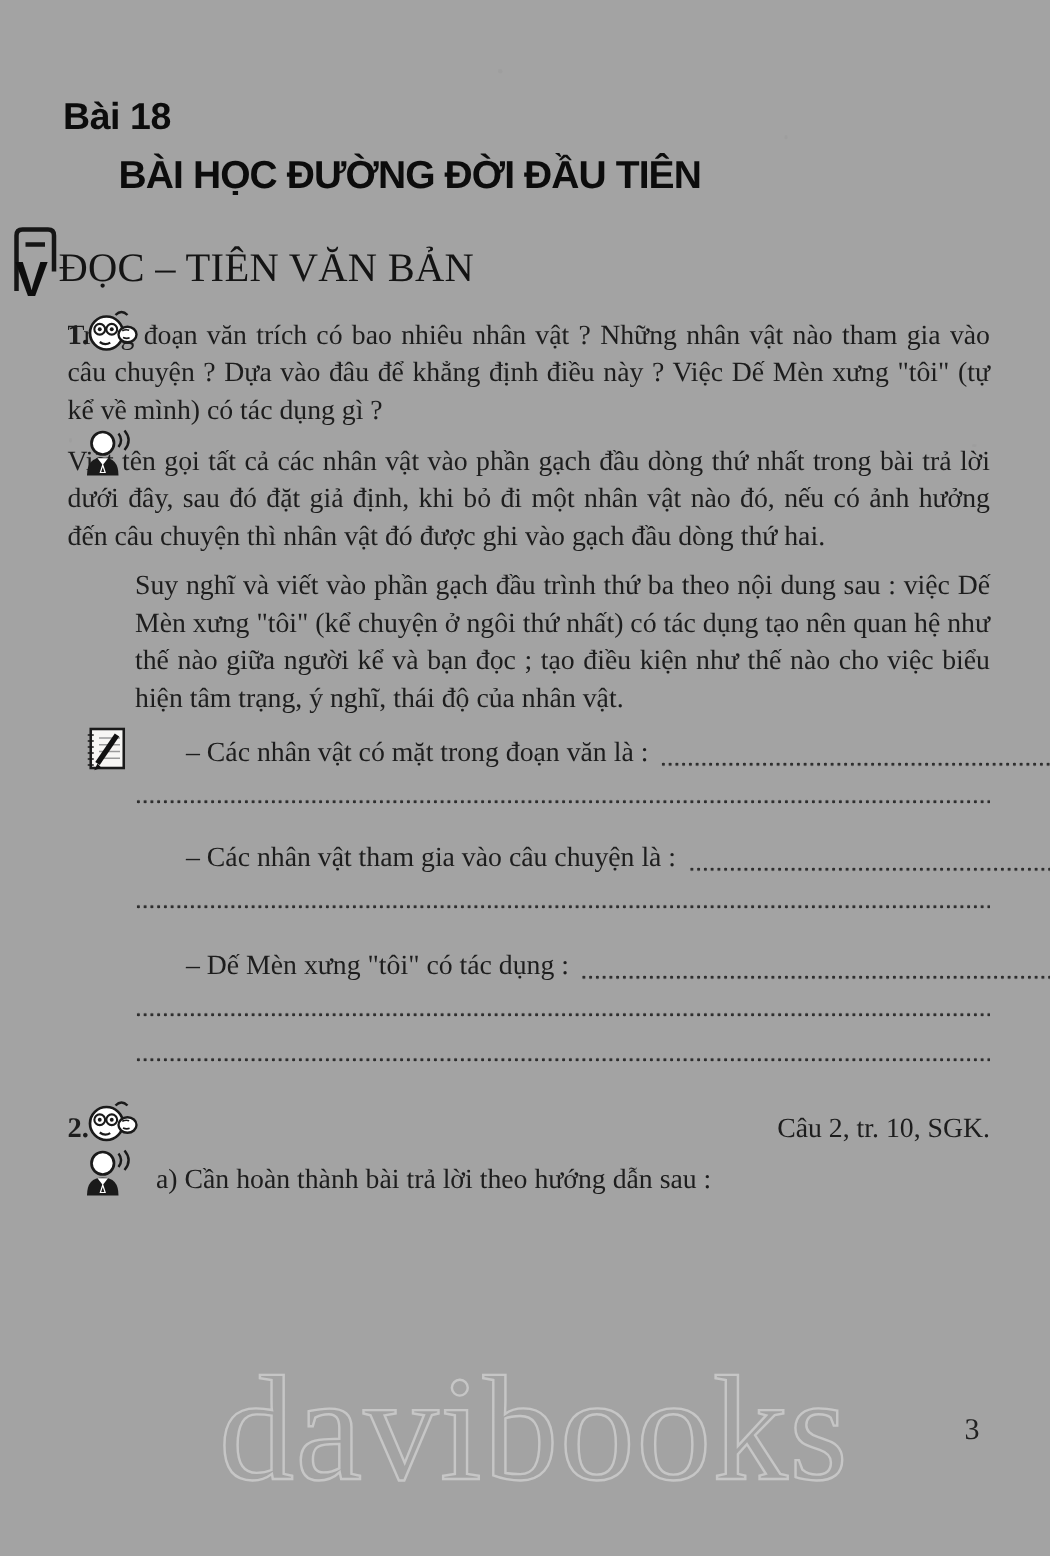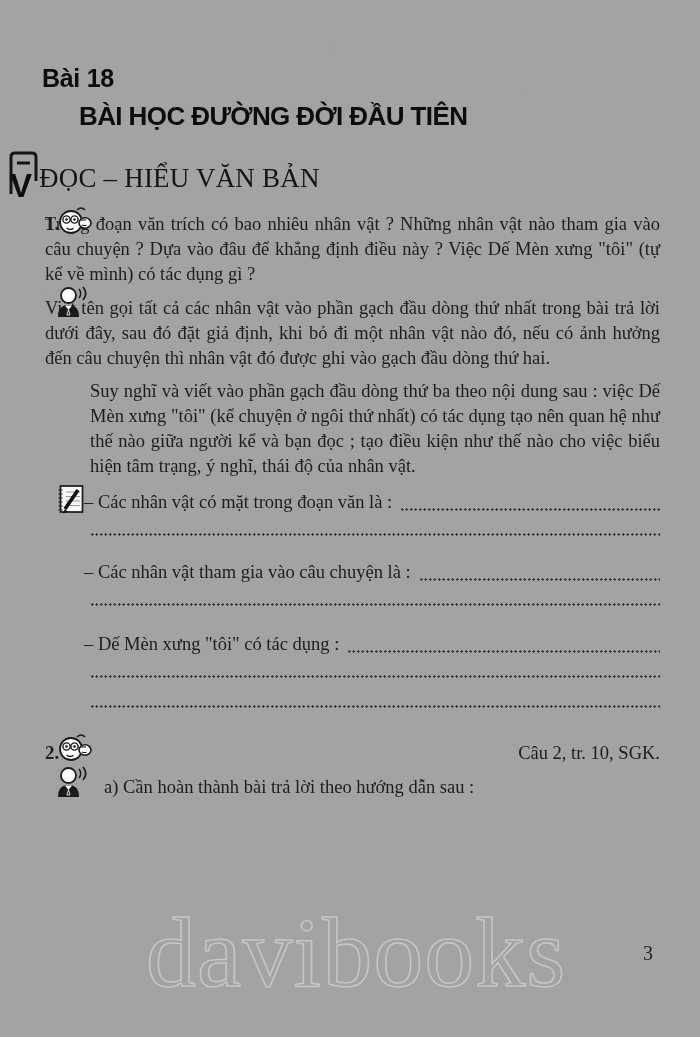--- a/index.html
+++ b/index.html
@@ -34,21 +34,21 @@
     margin:0;font-size:18.5px;line-height:25px;text-align:justify;color:#1d1d1d;
   }
   .block{position:absolute;left:45px;width:615px;}
   .q-num{position:absolute;left:0;top:1px;font-weight:bold;font-size:19px;}
   .q-icon{position:absolute;}
   .indent46{}
   .indent61{margin-left:79px;white-space:nowrap;text-align:right;}
   .indent59{margin-left:59px;white-space:nowrap;text-align:left;}
   .para{position:absolute;left:90px;width:570px;}
   
-  .ans-row{position:absolute;left:84px;width:576px;display:flex;}
+  .ans-row{position:absolute;left:84px;width:576px;display:flex;padding-left:40px;}
   .ans-label{white-space:nowrap;font-size:18.5px;line-height:25px;}
   .dotfill{
     flex:1;height:3px;align-self:flex-end;margin:0 0 4px 8px;
     background-image:radial-gradient(circle,#2e2e2e 1px,transparent 1.25px);
     background-size:4.5px 3px;background-repeat:repeat-x;background-position:0 100%;
   }
   .ans-line{
     position:absolute;left:90px;width:570px;height:3px;
     background-image:radial-gradient(circle,#2e2e2e 1px,transparent 1.25px);
     background-size:4.5px 3px;background-repeat:repeat-x;background-position:0 100%;
@@ -75,21 +75,21 @@
 <div class="page">
 
   <div class="lesson-label">Bài 18</div>
   <div class="lesson-title">BÀI HỌC ĐƯỜNG ĐỜI ĐẦU TIÊN</div>
 
   <svg class="v-book-icon" width="36" height="54" viewBox="0 0 36 54">
     <path d="M6 46 L6 9 Q6 5 10 5 L27 5 Q31 5 31 9 L31 33" fill="none" stroke="#161616" stroke-width="3"></path>
     <line x1="12" y1="15" x2="25" y2="15" stroke="#161616" stroke-width="3"></line>
     <text x="5" y="49" font-family="Liberation Sans, DejaVu Sans, sans-serif" font-weight="bold" font-size="33" fill="#0d0d0d">V</text>
   </svg>
-  <div class="section-heading">ĐỌC – HIỂU VĂN BẢN</div>
+  <div class="section-heading">ĐỌC – TIÊN VĂN BẢN</div>
 
   <div class="block" style="top:212px">
     <span class="q-num">1.</span>
     <svg class="q-icon" style="left:13px;top:-6px" width="34" height="30" viewBox="0 0 34 30">
       <path d="M19 4 q4 -4 8 0" fill="none" stroke="#1a1a1a" stroke-width="1.6"></path>
       <circle cx="13" cy="16" r="11" fill="#ffffff" stroke="#1a1a1a" stroke-width="1.8"></circle>
       <circle cx="8.5" cy="13.5" r="3.6" fill="none" stroke="#1a1a1a" stroke-width="1.4"></circle>
       <circle cx="16.5" cy="13.5" r="3.6" fill="none" stroke="#1a1a1a" stroke-width="1.4"></circle>
       <circle cx="8.5" cy="13.5" r="1.3" fill="#1a1a1a"></circle>
       <circle cx="16.5" cy="13.5" r="1.3" fill="#1a1a1a"></circle>
@@ -106,21 +106,21 @@
       <circle cx="11.5" cy="9.5" r="7.5" fill="#ffffff" stroke="#1a1a1a" stroke-width="1.8"></circle>
       <path d="M22 3 q3.5 4.5 0 9" fill="none" stroke="#1a1a1a" stroke-width="1.6"></path>
       <path d="M26 1 q5.5 6.5 0 13" fill="none" stroke="#1a1a1a" stroke-width="1.6"></path>
       <path d="M1 31 q0 -12 10.5 -12 q10.5 0 10.5 12 z" fill="#1a1a1a"></path>
       <path d="M8 19.5 l3.5 4.5 l3.5 -4.5 z" fill="#ffffff"></path>
       <path d="M11.5 24 l1.6 5 l-3.2 0 z" fill="#1a1a1a" stroke="#ffffff" stroke-width="0.8"></path>
     </svg>
     <p class="body-text indent46">Viết tên gọi tất cả các nhân vật vào phần gạch đầu dòng thứ nhất trong bài trả lời dưới đây, sau đó đặt giả định, khi bỏ đi một nhân vật nào đó, nếu có ảnh hưởng đến câu chuyện thì nhân vật đó được ghi vào gạch đầu dòng thứ hai.</p>
   </div>
 
-  <p class="body-text para" style="top:379px">Suy nghĩ và viết vào phần gạch đầu dòng thứ ba theo nội dung sau : việc Dế Mèn xưng "tôi" (kể chuyện ở ngôi thứ nhất) có tác dụng tạo nên quan hệ như thế nào giữa người kể và bạn đọc ; tạo điều kiện như thế nào cho việc biểu hiện tâm trạng, ý nghĩ, thái độ của nhân vật.</p>
+  <p class="body-text para" style="top:379px">Suy nghĩ và viết vào phần gạch đầu trình thứ ba theo nội dung sau : việc Dế Mèn xưng "tôi" (kể chuyện ở ngôi thứ nhất) có tác dụng tạo nên quan hệ như thế nào giữa người kể và bạn đọc ; tạo điều kiện như thế nào cho việc biểu hiện tâm trạng, ý nghĩ, thái độ của nhân vật.</p>
 
   <svg style="position:absolute;left:57px;top:484px" width="29" height="31" viewBox="0 0 29 31">
     <rect x="3.5" y="2" width="22" height="26" fill="#f7f6f4" stroke="#1a1a1a" stroke-width="1.7"></rect>
     <path d="M1.5 6 h4 M1.5 10 h4 M1.5 14 h4 M1.5 18 h4 M1.5 22 h4 M1.5 26 h4" stroke="#1a1a1a" stroke-width="1.1"></path>
     <path d="M9 8 h14 M9 12.5 h14 M9 17 h14 M9 21.5 h14" stroke="#9a9a9a" stroke-width="1"></path>
     <line x1="8" y1="25" x2="21" y2="6" stroke="#111111" stroke-width="3.6"></line>
     <path d="M8 25 l-2.2 4.5 l4.8 -1.6 z" fill="#111111"></path>
   </svg>
 
   <div class="ans-row" style="top:490px">

